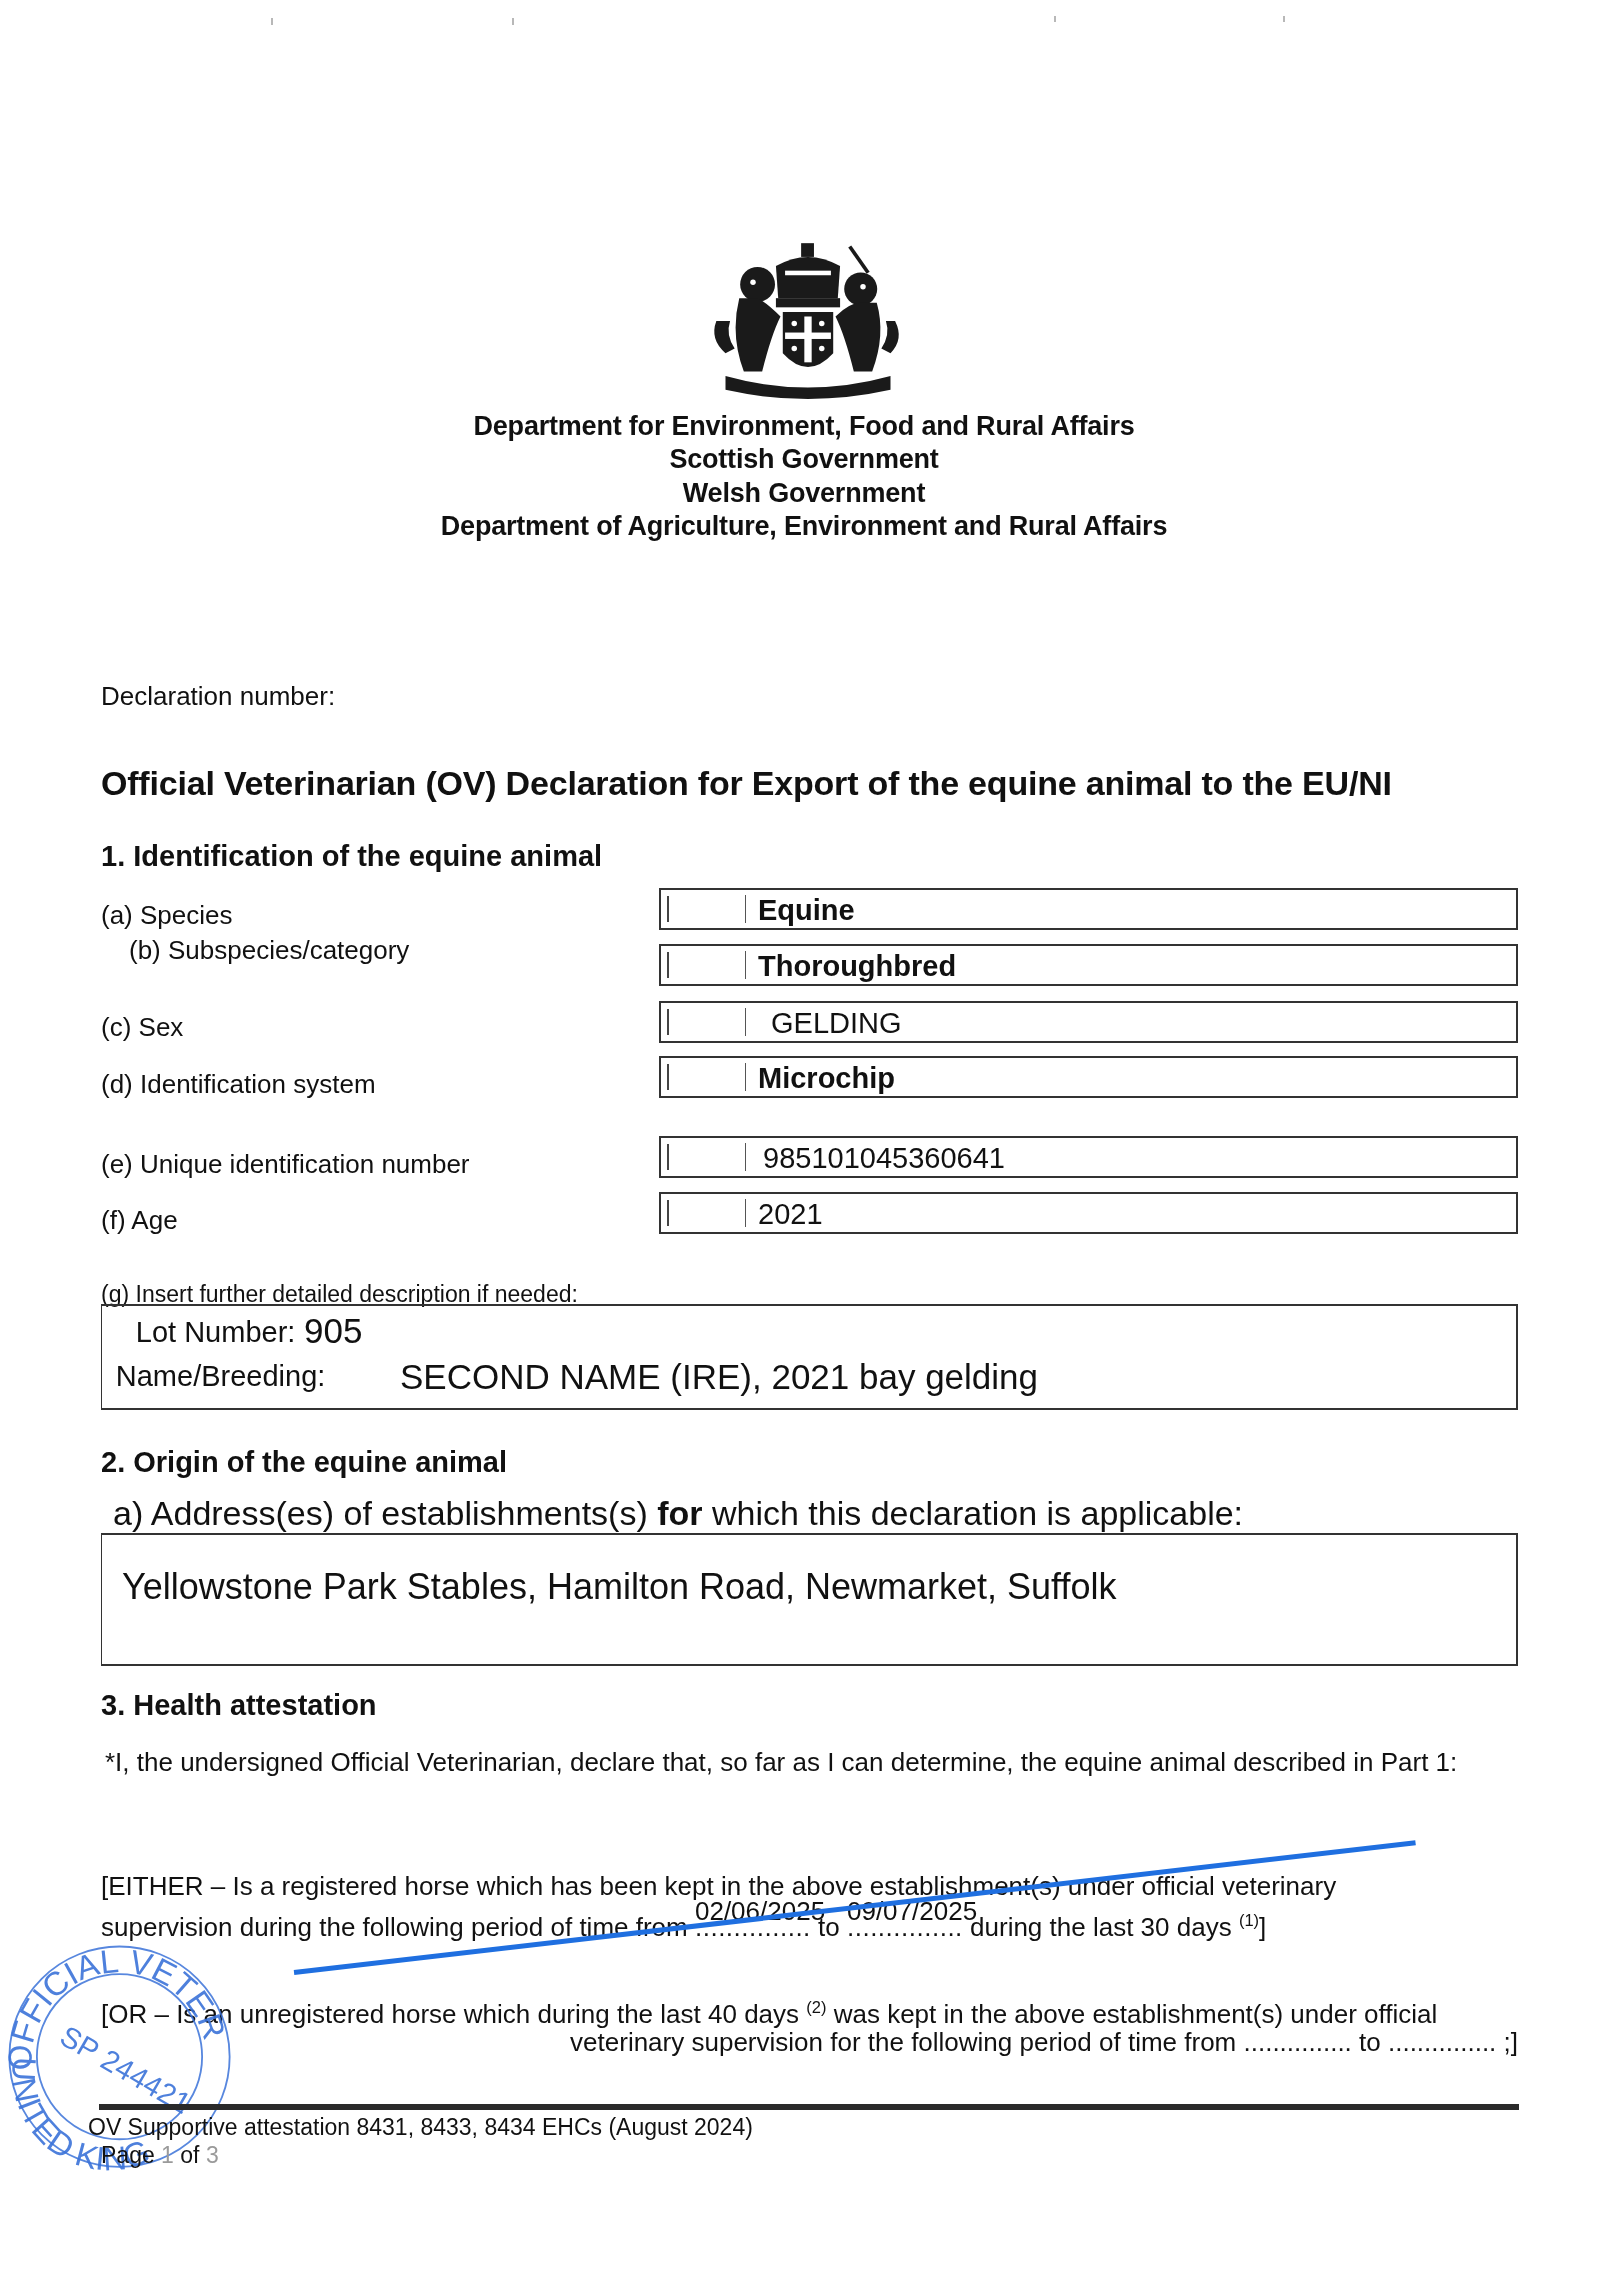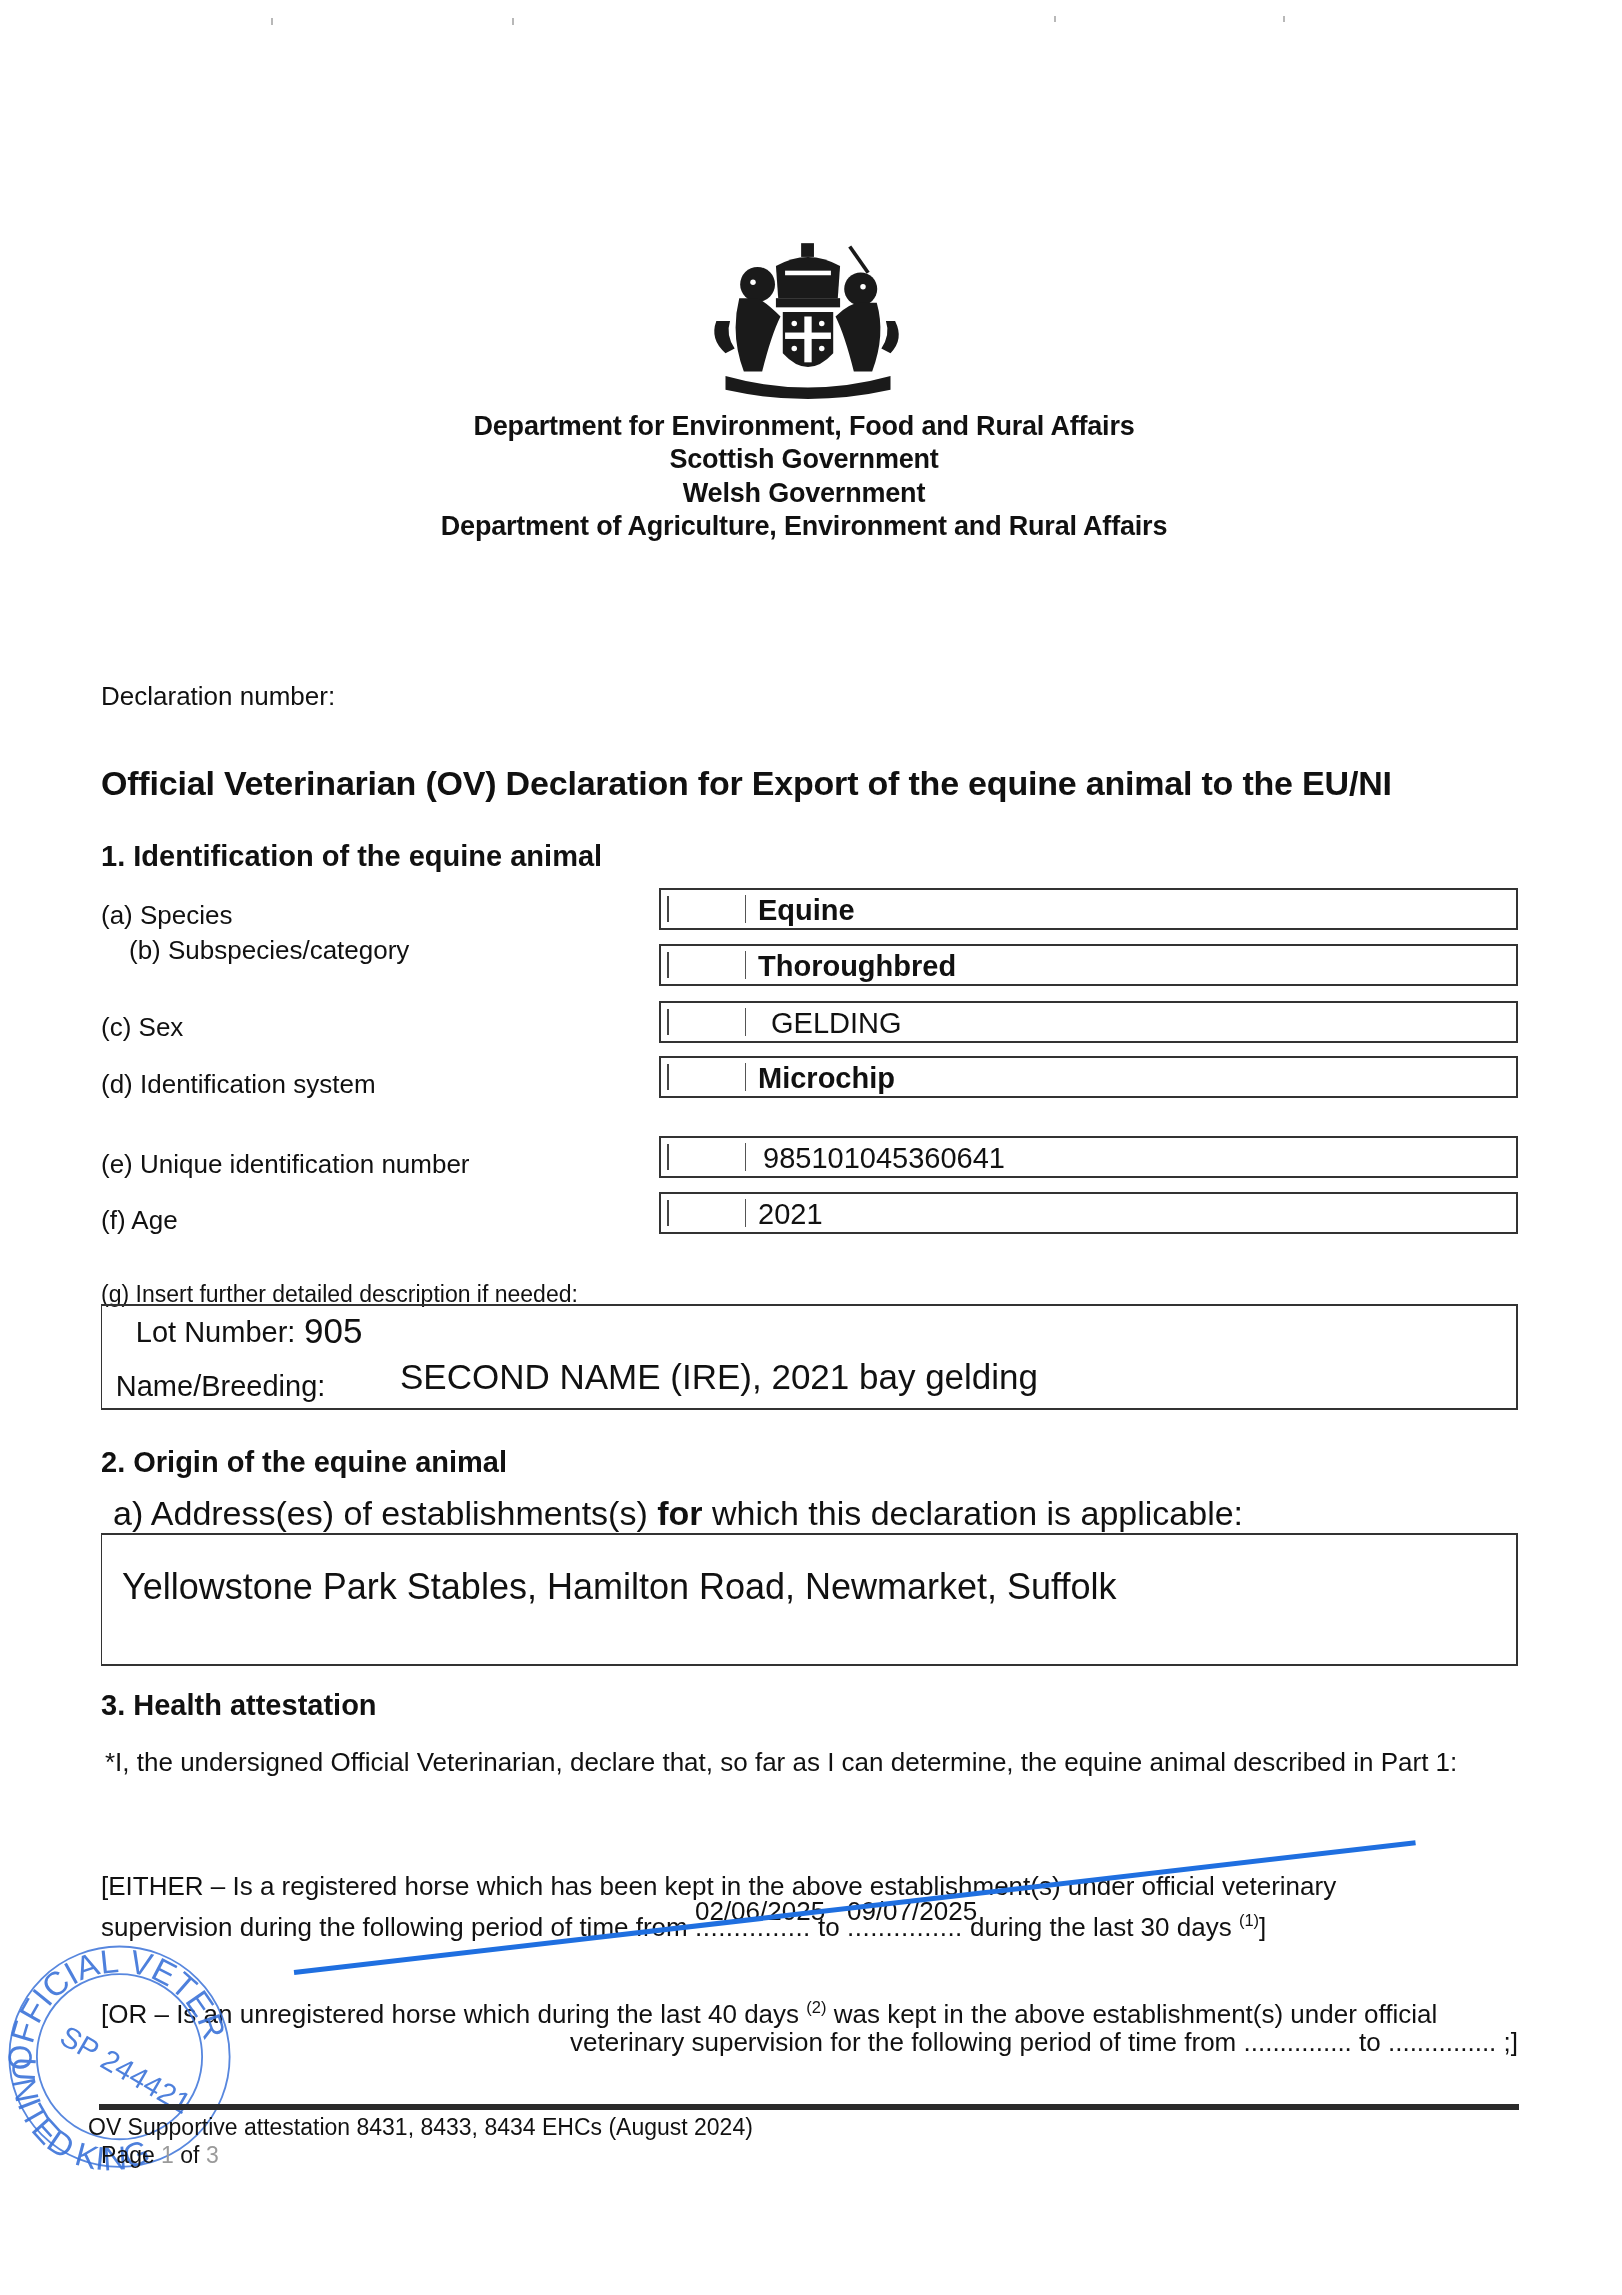--- a/index.html
+++ b/index.html
@@ -26,21 +26,21 @@
   .fbox .tick1 { position: absolute; left: 6.4px; top: 6.4px; bottom: 6.4px; width: 1.4px; background: #444; }
   .fbox .tick2 { position: absolute; left: 84px; top: 4.6px; bottom: 4.6px; width: 1.4px; background: #555; }
   .fbox .val { position: absolute; left: 97px; top: 3.7px; font-size: 29px; line-height: 33px; white-space: nowrap; }
   .fbox .val.bold { font-weight: bold; }
 
   .g-label { left: 101px; top: 1281px; font-size: 23px; white-space: nowrap; }
   .desc-box { left: 101px; top: 1304px; width: 1417px; height: 106px; border: 2.8px solid #333;
               border-left-width: 1.8px; box-sizing: border-box; }
   .desc-box .lot-label { position: absolute; left: 13.8px; top: 10px; font-size: 29px; white-space: nowrap; margin-left: 20px; }
   .desc-box .lot-val { position: absolute; left: 202px; top: 4.6px; font-size: 35px; white-space: nowrap; }
-  .desc-box .nb-label { position: absolute; left: 13.8px; top: 64px; font-size: 29px; white-space: nowrap; }
+  .desc-box .nb-label { position: absolute; left: 13.8px; top: 54px; font-size: 29px; white-space: nowrap; }
   .desc-box .nb-val { position: absolute; left: 298px; top: 51px; font-size: 35px; white-space: nowrap; }
 
   .addr-label { left: 101px; top: 1494px; font-size: 34px; white-space: nowrap; margin-left: 12px; }
   .addr-label b { font-weight: bold; }
   .addr-box { left: 101px; top: 1533px; width: 1417px; height: 133px; border: 2.8px solid #333;
               border-left-width: 1.8px; box-sizing: border-box; }
   .addr-box .addr { position: absolute; left: 20px; top: 31px; font-size: 36px; white-space: nowrap; }
 
   .para { left: 101px; width: 1417px; font-size: 26px; line-height: 35px; }
   .justify { text-align: justify; text-align-last: left; }

